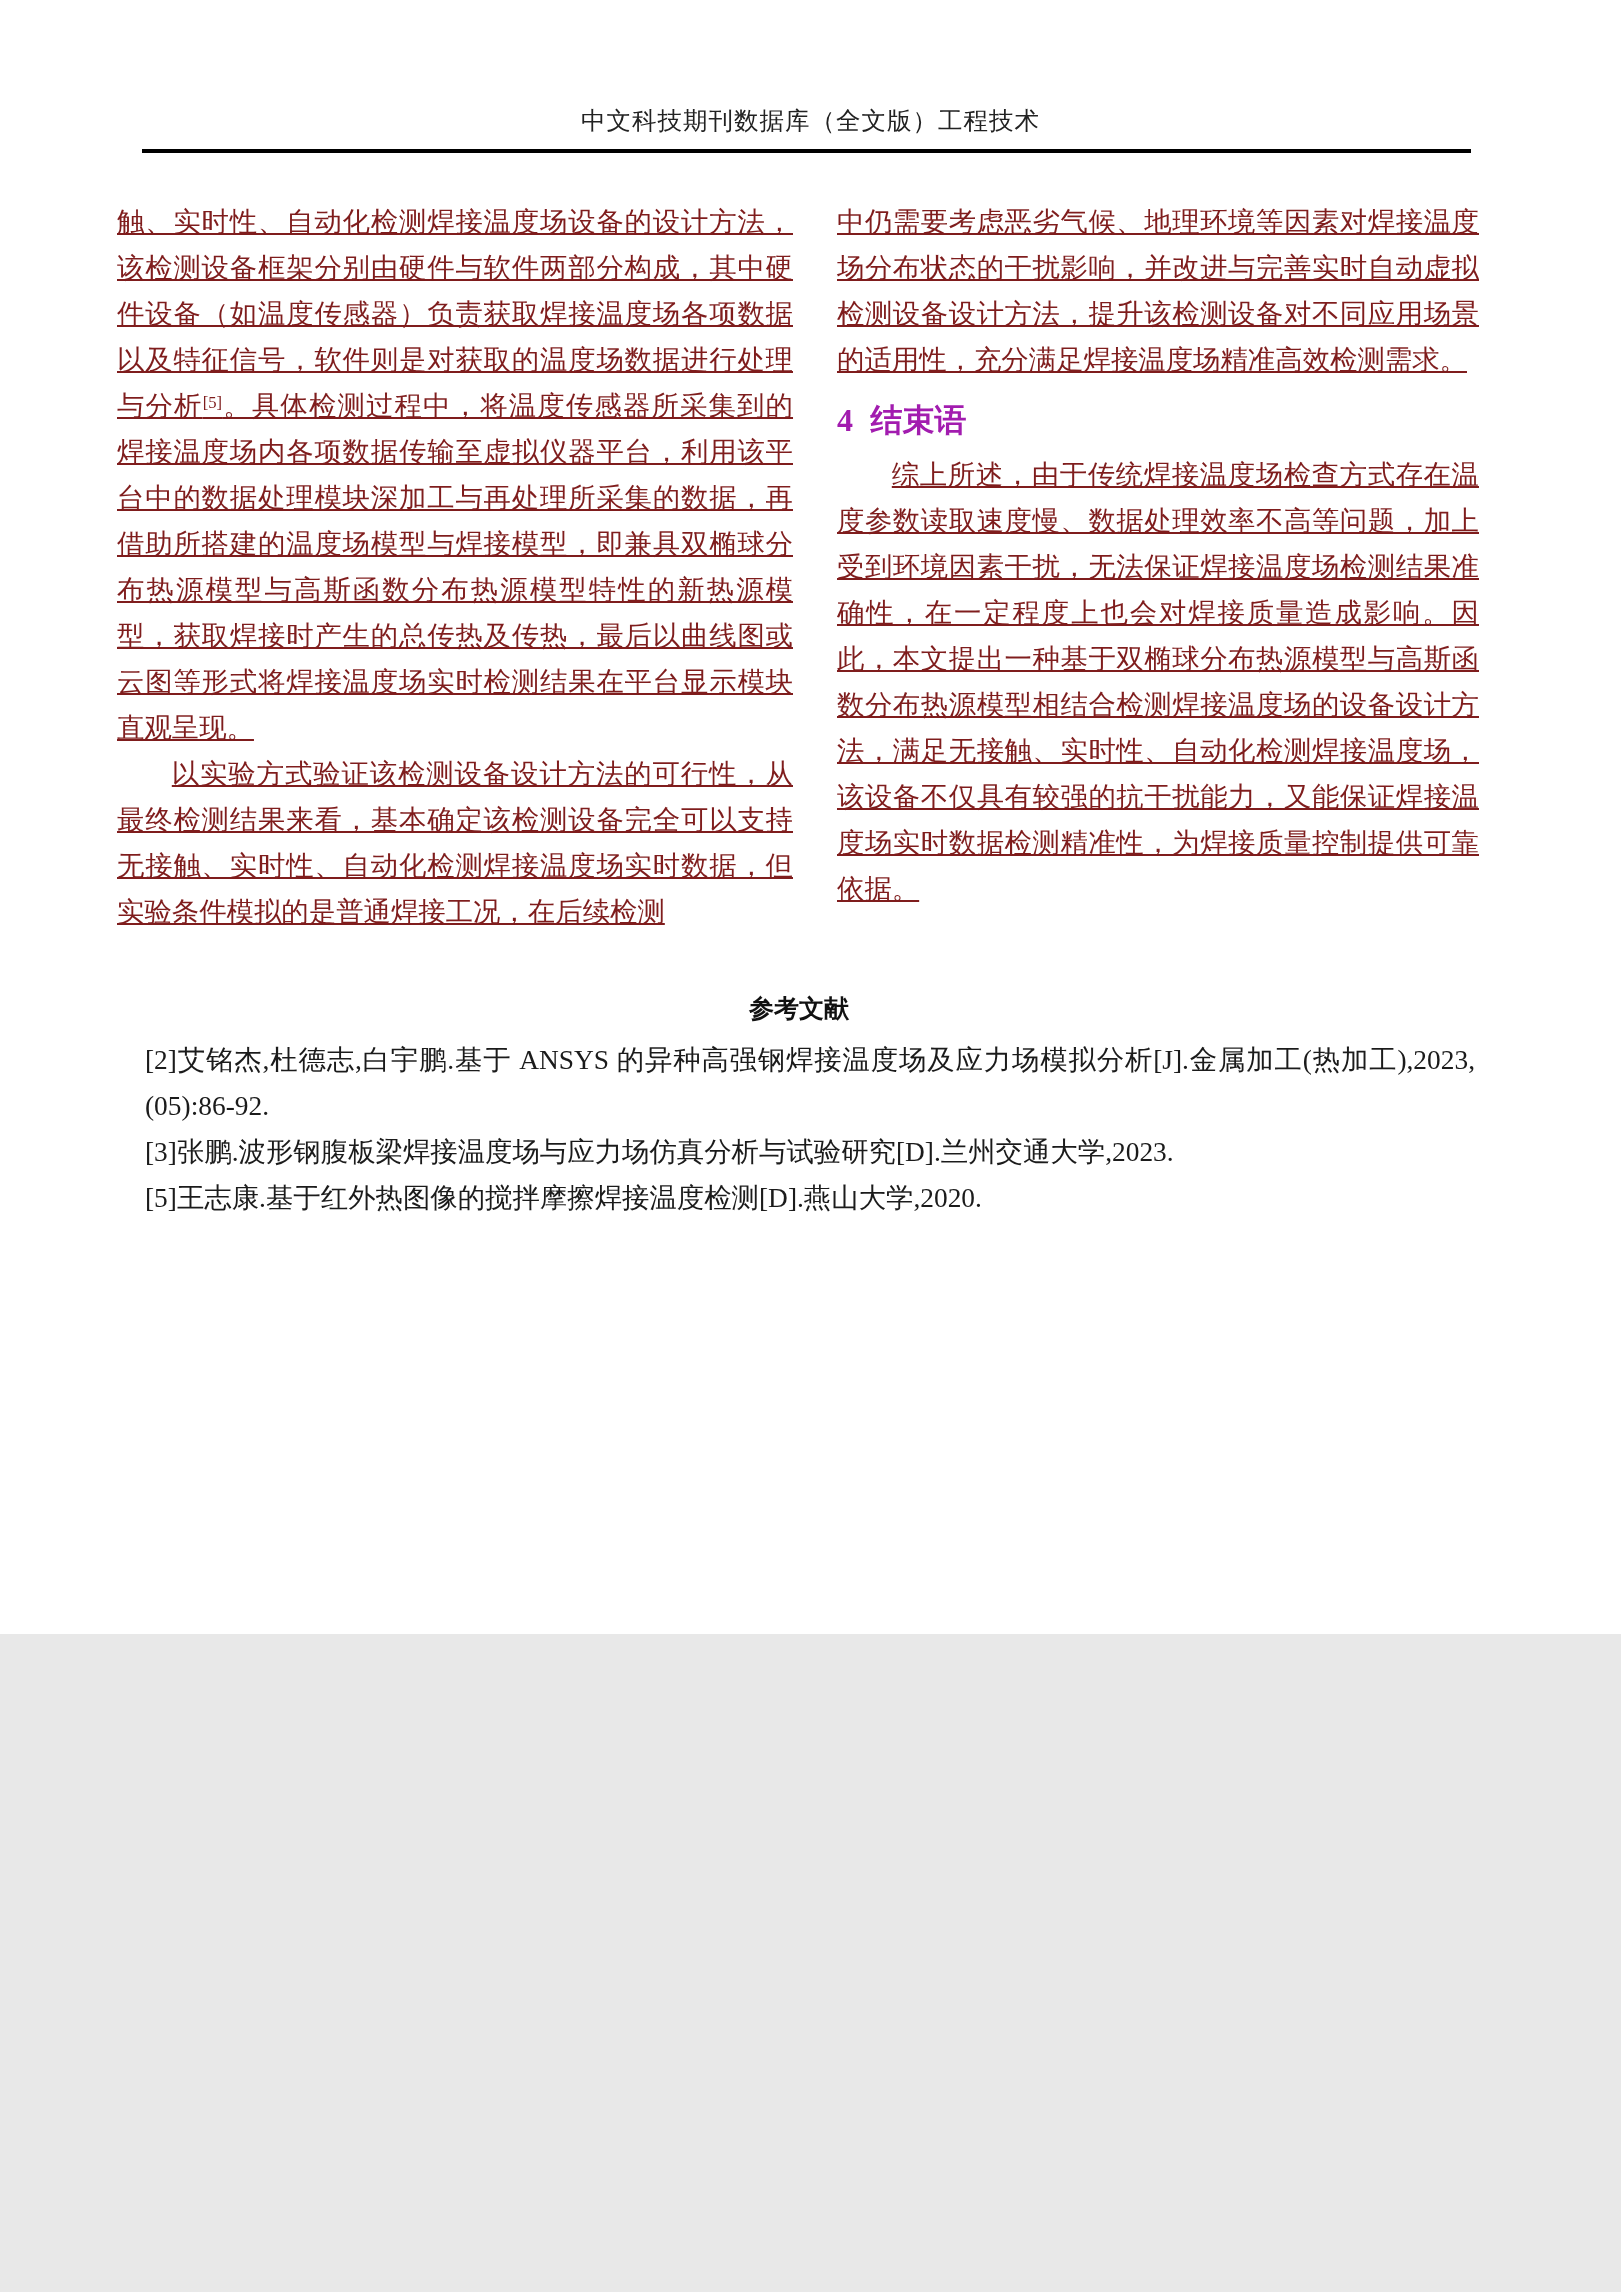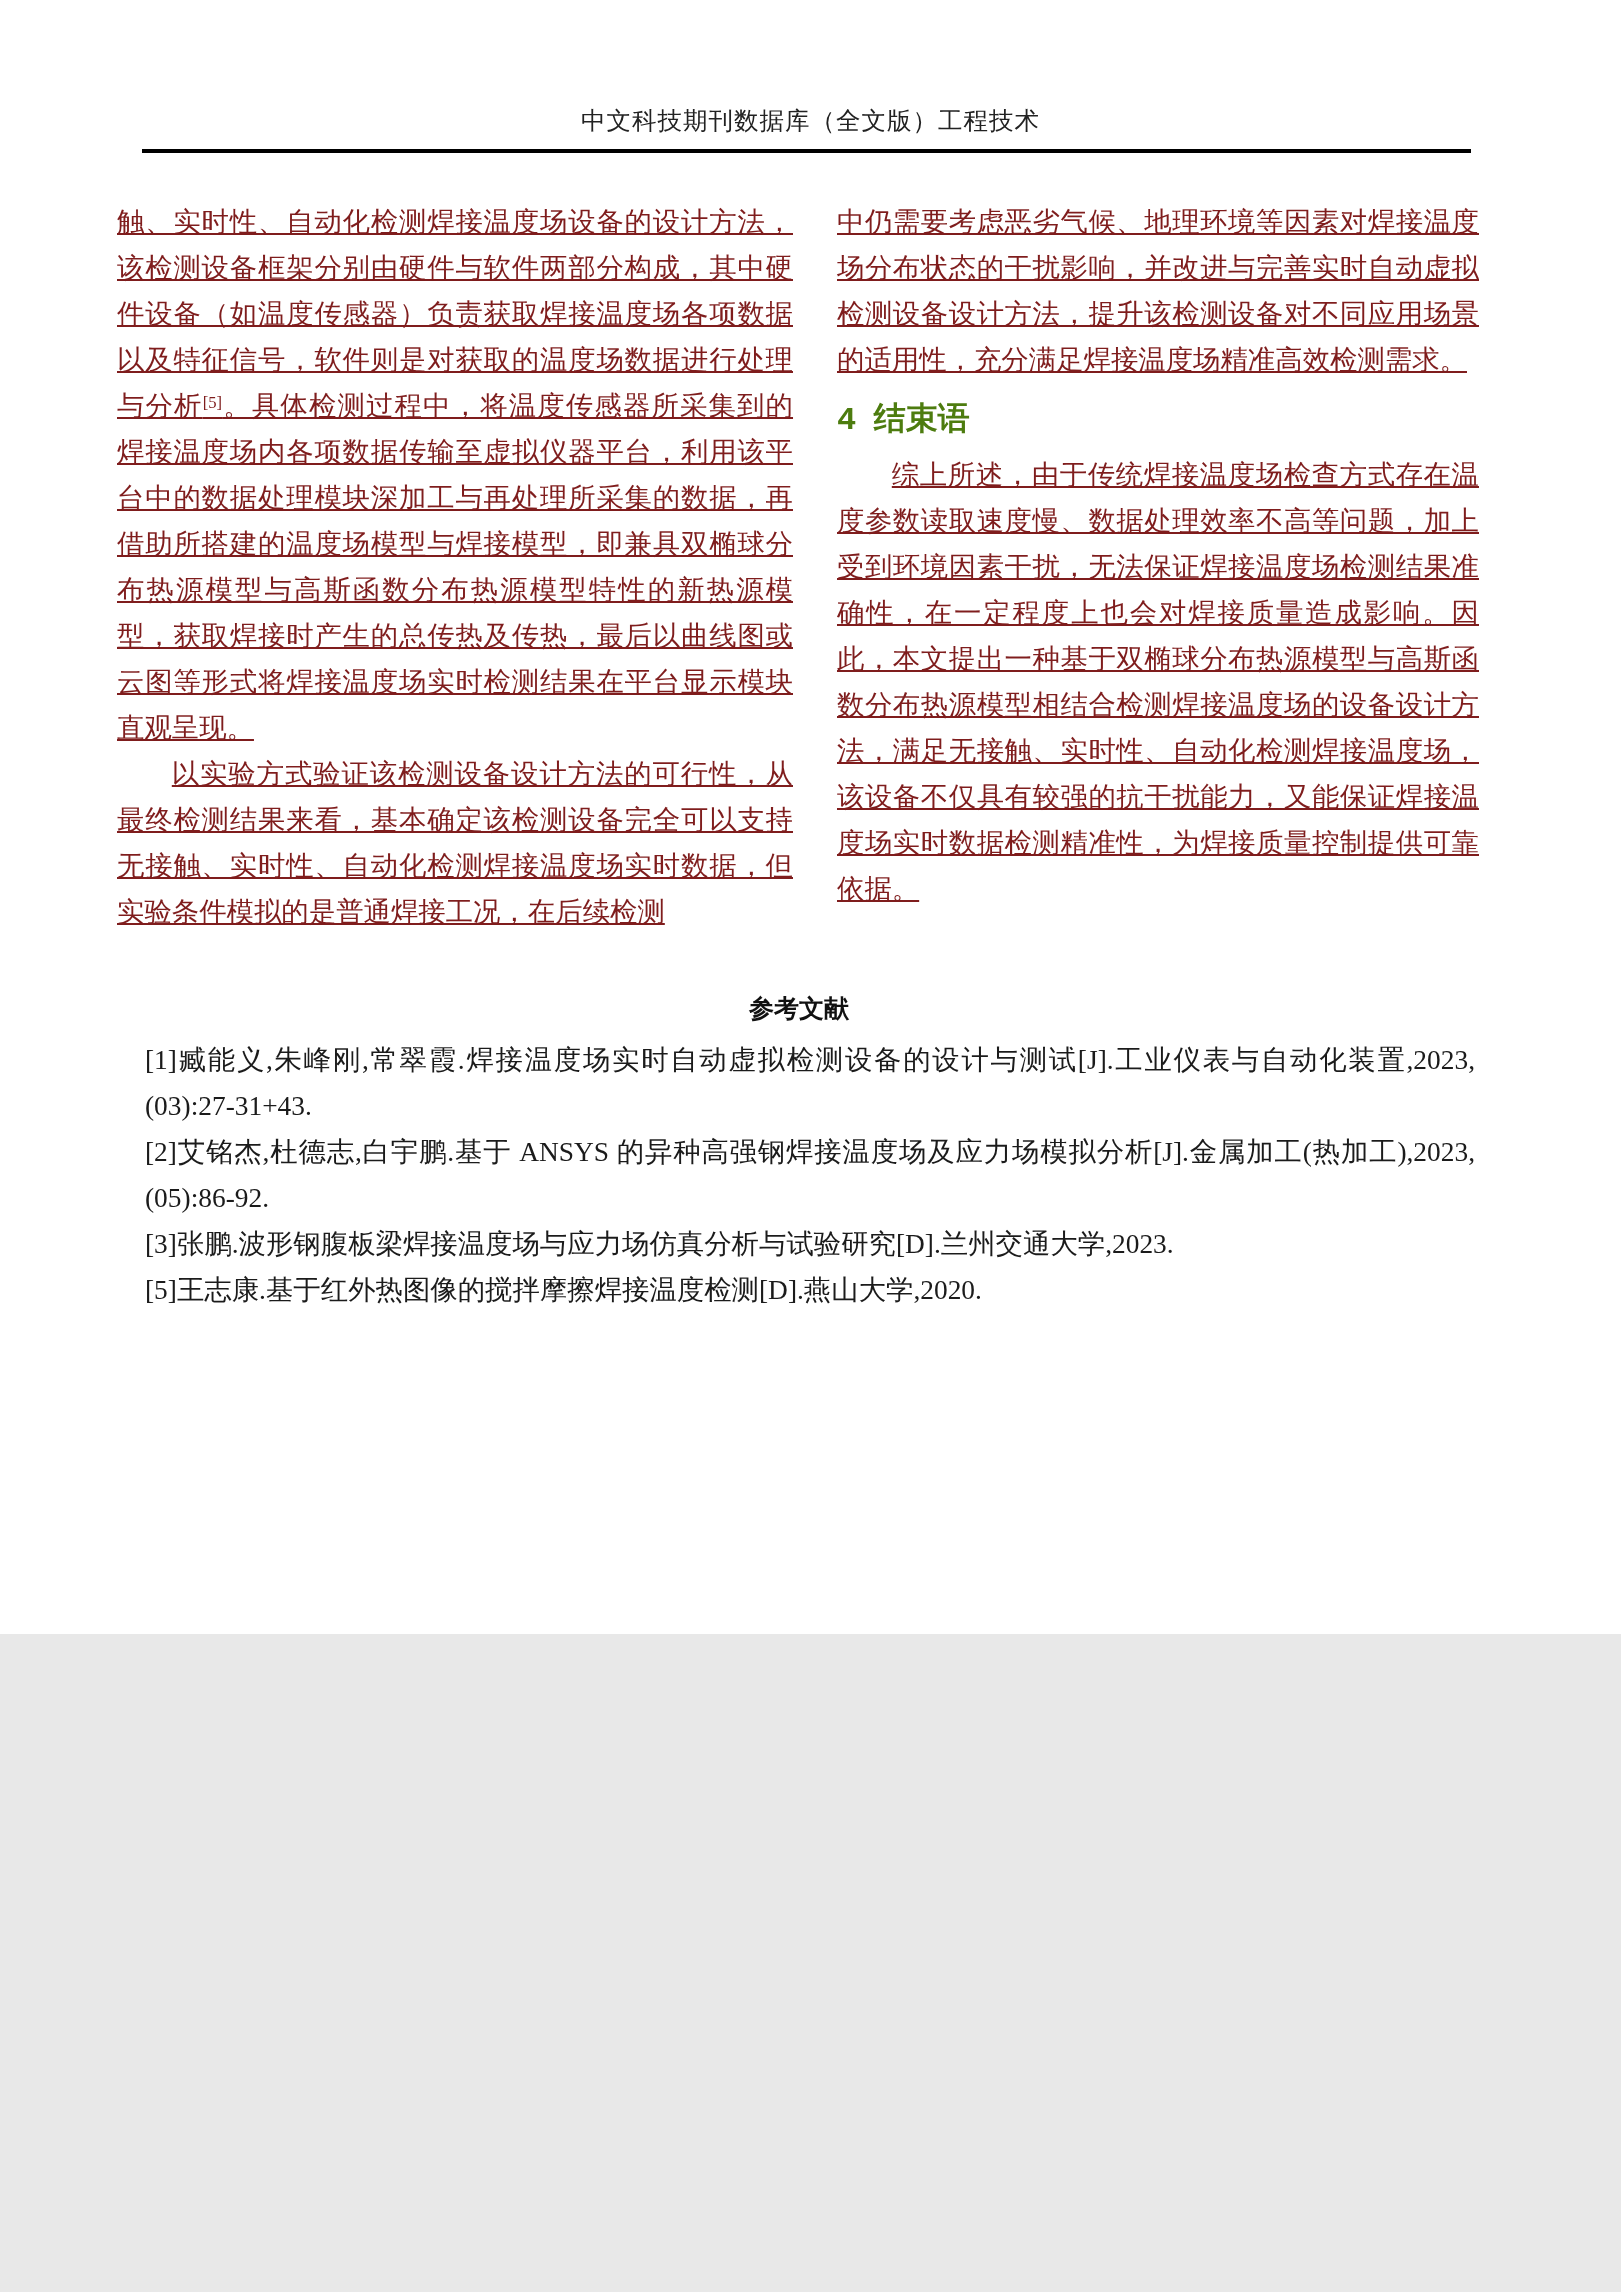--- a/index.html
+++ b/index.html
@@ -50,26 +50,26 @@
     text-decoration: underline;
   }
   .indent { text-indent: 2em; }
   sup.ref-mark {
     font-size: 16.7px;
     line-height: 0;
     vertical-align: 6.9px;
     letter-spacing: 0;
   }
   .section-heading {
-    font-family: Liberation Mono, monospace;
+    font-family: Liberation Serif, serif;
     font-weight: 700;
     font-size: 32px;
     line-height: 47px;
     margin: 13.7px 0 8.8px 0;
-    color: #4d7c0f;
+    color: #a21caf;
   }
   .heading-num { margin-right: 17.6px; }
   .references {
     position: absolute;
     top: 984px;
     left: 117px;
     width: 1364px;
   }
   .ref-heading {
     text-align: center;
@@ -119,21 +119,20 @@
       <p>中仍需要考虑恶劣气候、地理环境等因素对焊接温度场分布状态的干扰影响，并改进与完善实时自动虚拟检测设备设计方法，提升该检测设备对不同应用场景的适用性，充分满足焊接温度场精准高效检测需求。</p>
       <h2 class="section-heading"><span class="heading-num">4</span><span>结束语</span></h2>
       <p class="indent">综上所述，由于传统焊接温度场检查方式存在温度参数读取速度慢、数据处理效率不高等问题，加上受到环境因素干扰，无法保证焊接温度场检测结果准确性，在一定程度上也会对焊接质量造成影响。因此，本文提出一种基于双椭球分布热源模型与高斯函数分布热源模型相结合检测焊接温度场的设备设计方法，满足无接触、实时性、自动化检测焊接温度场，该设备不仅具有较强的抗干扰能力，又能保证焊接温度场实时数据检测精准性，为焊接质量控制提供可靠依据。</p>
     </section>
 
   </main>
 
   <section class="references">
     <h3 class="ref-heading">参考文献</h3>
     <div class="ref-list">
-      <p class="ref-item">[1]臧能义,朱峰刚,常翠霞.焊接温度场实时自动虚拟检测设备的设计与测试[J].工业仪表与自动化装置,2023,(03):27-31+43.</p>
       <p class="ref-item">[2]艾铭杰,杜德志,白宇鹏.基于 ANSYS 的异种高强钢焊接温度场及应力场模拟分析[J].金属加工(热加工),2023,(05):86-92.</p>
       <p class="ref-item">[3]张鹏.波形钢腹板梁焊接温度场与应力场仿真分析与试验研究[D].兰州交通大学,2023.</p>
       <p class="ref-item">[5]王志康.基于红外热图像的搅拌摩擦焊接温度检测[D].燕山大学,2020.</p>
     </div>
   </section>
 
   <div class="page-number">- 45 -</div>
 
 </div>
 

